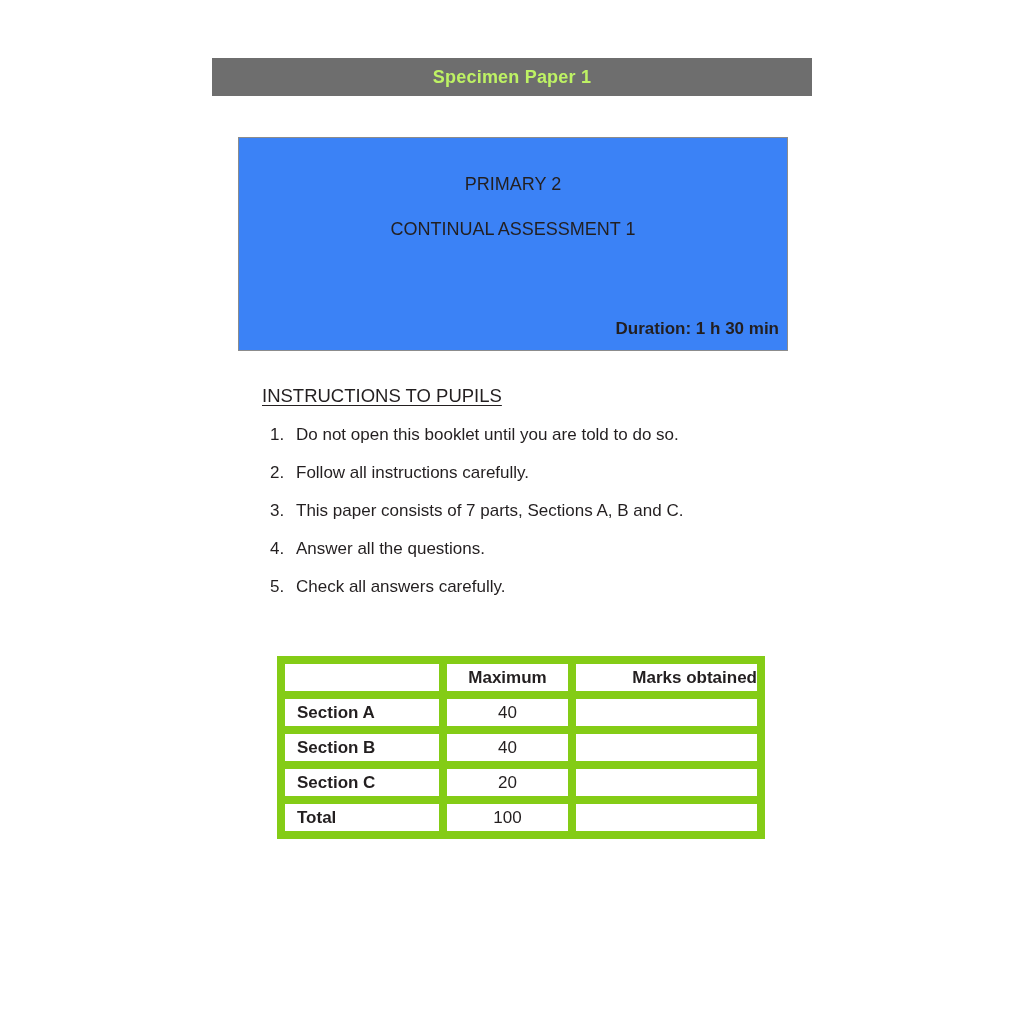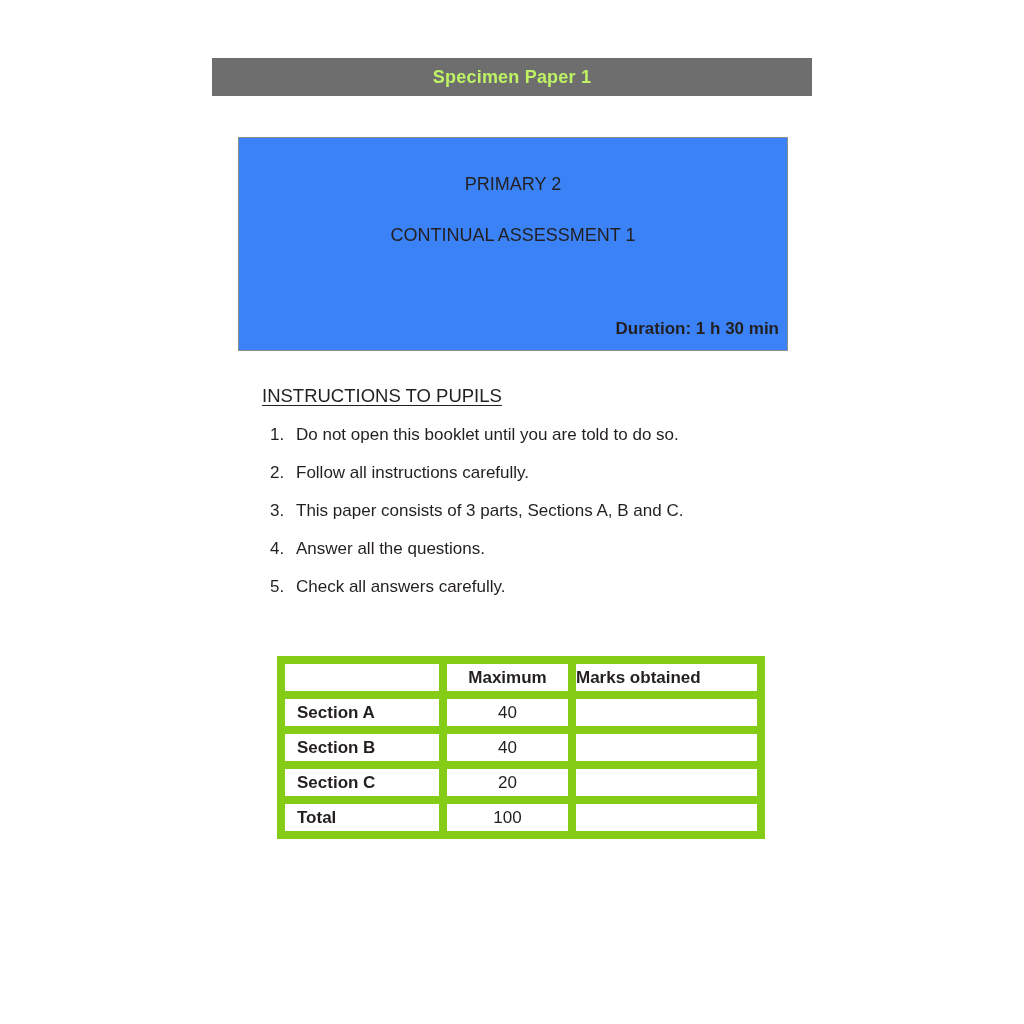--- a/index.html
+++ b/index.html
@@ -47,21 +47,21 @@
     border: 1px solid #8c8c8c;
     background: #3b82f6;
   }
   .title-box-inner {
     padding-top: 33px;
     text-align: center;
     font-size: 18px;
     line-height: 27px;
   }
   .subject-text { font-weight: bold; }
-  .assessment-title-text { margin-top: 24px; }
+  .assessment-title-text { margin-top: 18px; }
   .duration-text {
     position: absolute;
     right: 8px;
     bottom: 11px;
     font-size: 17px;
     font-weight: bold;
   }
 
   
   .instructions-heading {
@@ -98,21 +98,21 @@
     font-size: 17px;
   }
   .marks-table td, .marks-table th {
     border: 8px solid #84cc16;
     height: 35px;
     padding: 0;
     vertical-align: middle;
   }
   .marks-table .col-label  { width: 162px; text-align: left; padding-left: 12px; font-weight: bold; }
   .marks-table .col-max    { width: 129px; text-align: center; }
-  .marks-table .col-marks  { width: 189px; text-align: left; }
+  .marks-table .col-marks  { width: 189px; text-align: right; }
   .marks-table th.col-max, .marks-table th.col-marks { font-weight: bold; }
 </style>
 </head>
 <body>
 
 <div class="page">
 
   <div class="banner">
     <span class="banner-title">Specimen Paper 1</span>
   </div>
@@ -131,21 +131,21 @@
     <div class="instruction-item">
       <span class="instruction-number">1.</span>
       <span class="instruction-text">Do not open this booklet until you are told to do so.</span>
     </div>
     <div class="instruction-item">
       <span class="instruction-number">2.</span>
       <span class="instruction-text">Follow all instructions carefully.</span>
     </div>
     <div class="instruction-item">
       <span class="instruction-number">3.</span>
-      <span class="instruction-text">This paper consists of 3 parts, Sections A, B and C.</span>
+      <span class="instruction-text">This paper consists of 7 parts, Sections A, B and C.</span>
     </div>
     <div class="instruction-item">
       <span class="instruction-number">4.</span>
       <span class="instruction-text">Answer all the questions.</span>
     </div>
     <div class="instruction-item">
       <span class="instruction-number">5.</span>
       <span class="instruction-text">Check all answers carefully.</span>
     </div>
   </div>

